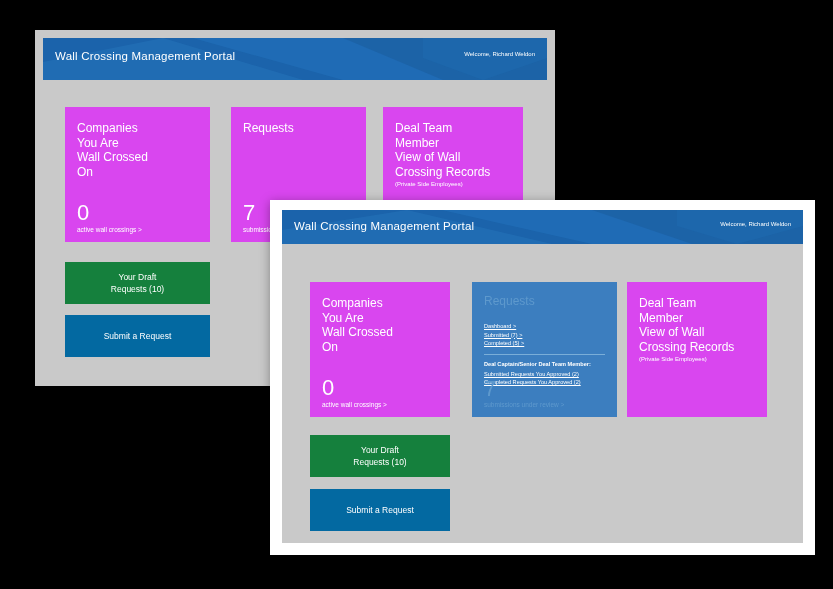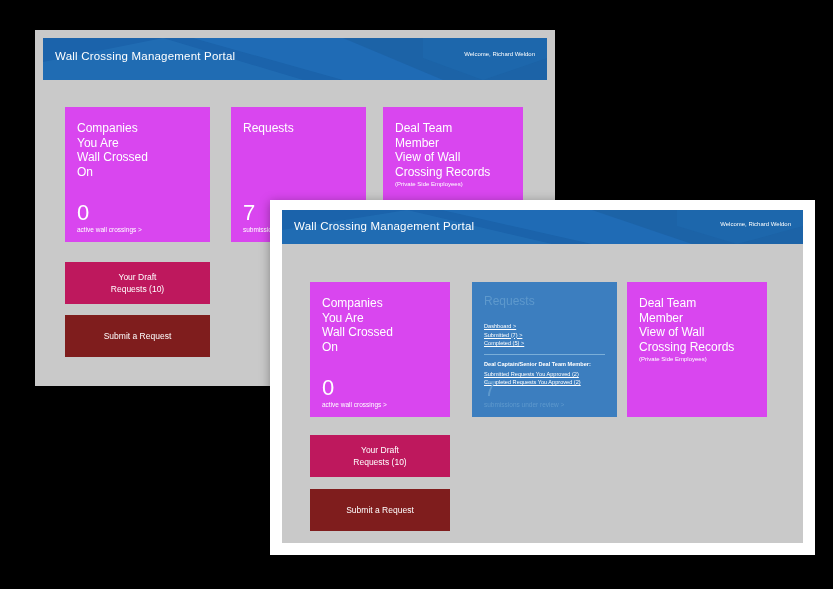--- a/index.html
+++ b/index.html
@@ -155,22 +155,22 @@
     align-items: center;
     justify-content: center;
     text-align: center;
     color: #ffffff;
     font-size: 8.5px;
     line-height: 12px;
     white-space: pre-line;
     cursor: pointer;
     user-select: none;
   }
-  .btn.primary { background: #be185d; }
-  .btn.gold    { background: #7f1d1d; }
+  .btn.primary { background: #15803d; }
+  .btn.gold    { background: #0369a1; }
 
   
   .requests-panel {
     position: absolute;
     background: #3c7ebf;
     color: #ffffff;
     box-sizing: border-box;
     padding: 12px 12px 10px 12px;
     overflow: hidden;
   }

